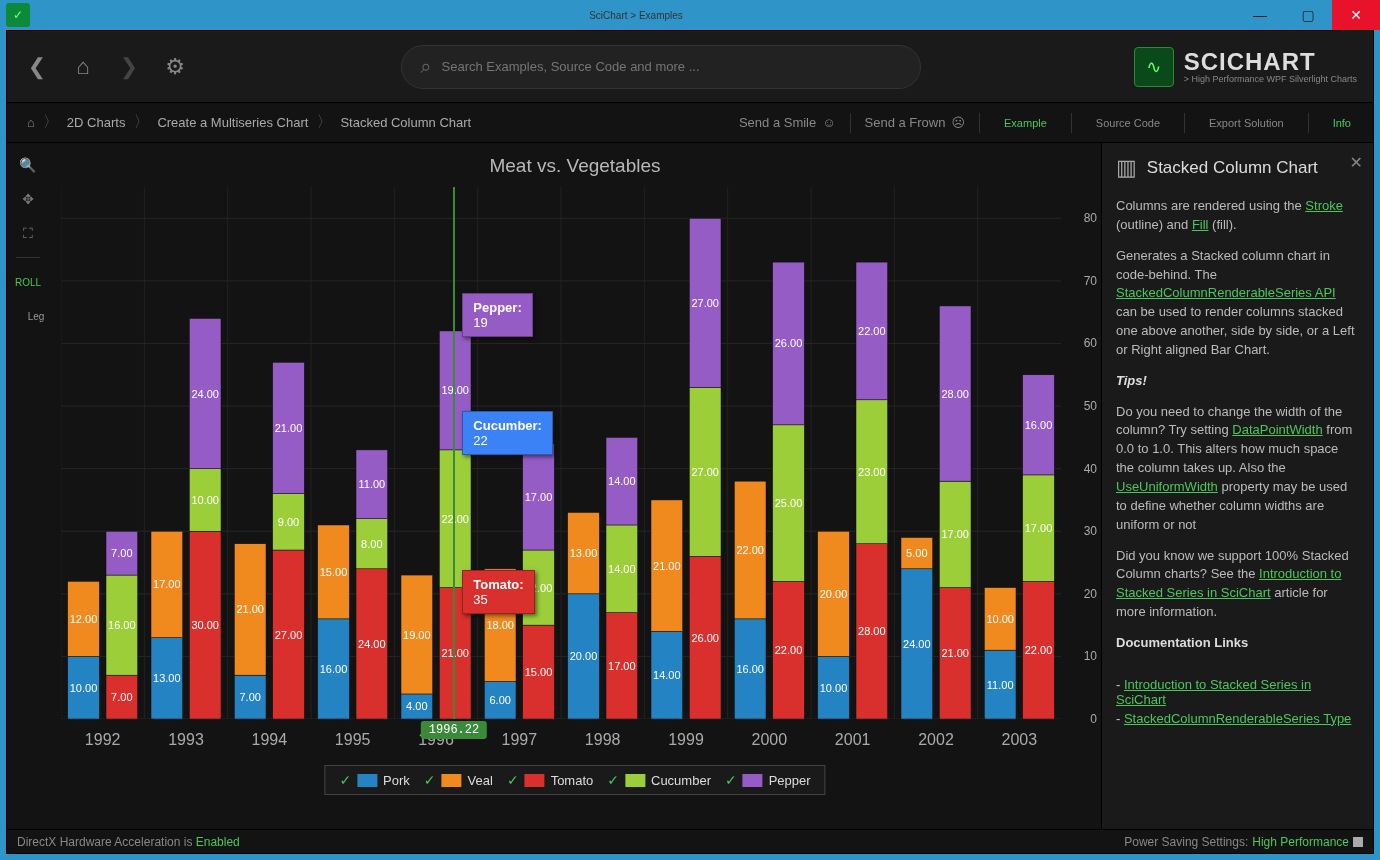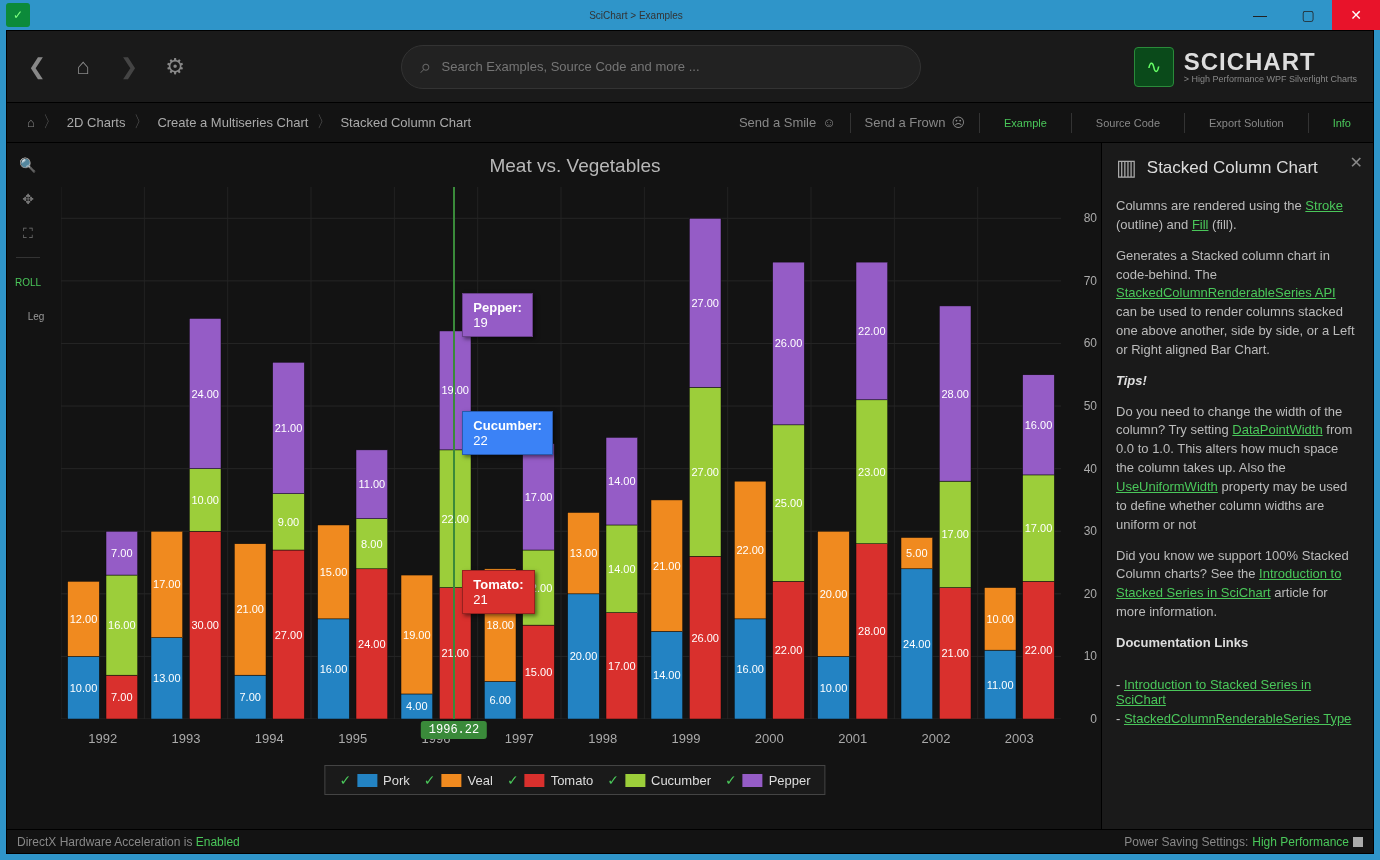--- a/index.html
+++ b/index.html
@@ -34,21 +34,21 @@
 .toolbar { width:42px; background:#131313; padding-top:8px; display:flex; flex-direction:column; align-items:center; gap:6px; }
 .tbtn { width:30px; height:28px; display:flex; align-items:center; justify-content:center; color:#4ac75a; font-size:14px; border:1px solid transparent; border-radius:3px; cursor:pointer; }
 .tbtn.gray { color:#777; }
 .tbtn.txt { color:#4ac75a; font-size:10px; }
 .tbtn small { font-size:10px; color:#999;margin-left:16px; }
 .chart-area { flex:1; position:relative; background:#131313; }
 .chart-title { text-align:center; color:#b8b8b8; font-size:19px; padding:12px 0 6px; }
 .plot { position:absolute; top:44px; left:12px; right:40px; bottom:110px; }
 .yaxis { position:absolute; right:4px; top:44px; bottom:110px; width:32px; color:#aaa; font-size:12px; }
 .yaxis .tick { position:absolute; right:0; transform:translateY(50%); }
-.xaxis { position:absolute; left:12px; right:40px; bottom:74px; height:30px; color:#aaa; font-size:13px; }
+.xaxis { position:absolute; left:12px; right:40px; bottom:74px; height:30px; color:#aaa; font-size:16px; }
 .xaxis .xlab { position:absolute; transform:translateX(-50%); top:6px; }
 .legend { position:absolute; bottom:34px; left:50%; transform:translateX(-50%); display:flex; gap:14px; border:1px solid #444; padding:6px 14px; background:#1a1a1a; }
 .legend .item { display:flex; align-items:center; gap:6px; color:#ddd; font-size:13px; }
 .check { color:#4ac75a; font-size:14px; }
 .swatch { width:20px; height:13px; }
 .bar-label { fill:#fff; font-size:11px; text-anchor:middle; }
 .tooltip { position:absolute; padding:6px 10px; font-size:13px; color:#fff; border:1px solid rgba(0,0,0,.3); box-shadow:2px 2px 4px rgba(0,0,0,.5); }
 .tooltip .tt-title { font-weight:600; }
 .cursor-line { position:absolute; width:2px; background:#3a8a3a; top:0; bottom:0; }
 .cursor-badge { position:absolute; background:#3a8a3a; color:#fff; font-size:12px; padding:2px 8px; border-radius:3px; transform:translateX(-50%); }
@@ -352,21 +352,21 @@
           <div class="tooltip" style="background: rgb(149, 92, 198); left: 413.333px; top: 150.4px;">
             <div class="tt-title">Pepper:</div>
             <div>19</div>
           </div>
           <div class="tooltip" style="background: #3b82f6; left: 413.333px; top: 268px;">
             <div class="tt-title">Cucumber:</div>
             <div>22</div>
           </div>
           <div class="tooltip" style="background: rgb(217, 48, 45); left: 413.333px; top: 427.04px;">
             <div class="tt-title">Tomato:</div>
-            <div>21</div>
+            <div>35</div>
           </div>
         </div>
 
       <div class="sidepanel">
         <div class="close-x">✕</div>
         <div class="side-head">
           <span class="hticon" style="font-size:22px">▥</span>
           <h2>Stacked Column Chart</h2>
         </div>
         <p><span>Columns are rendered using the </span><a>Stroke</a><span> (outline) and </span><a>Fill</a><span> (fill).</span></p>

